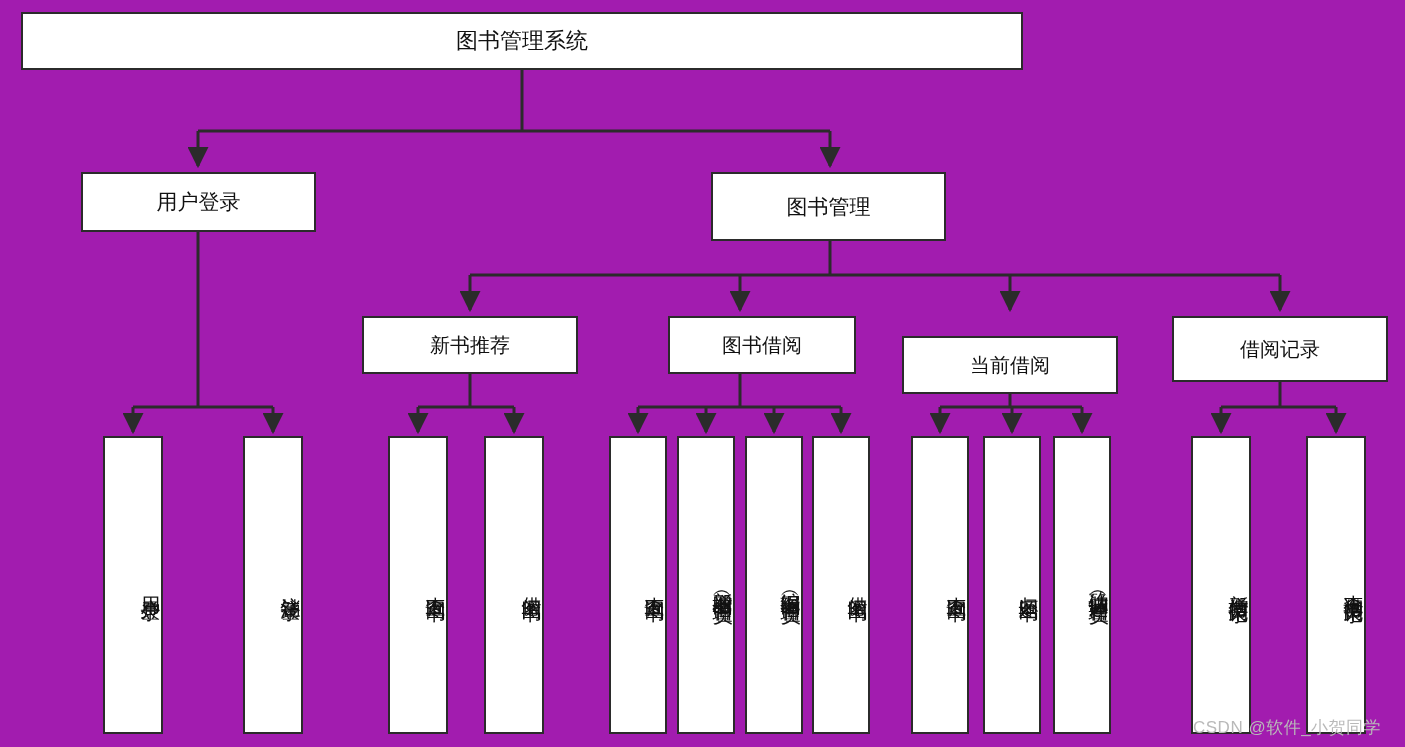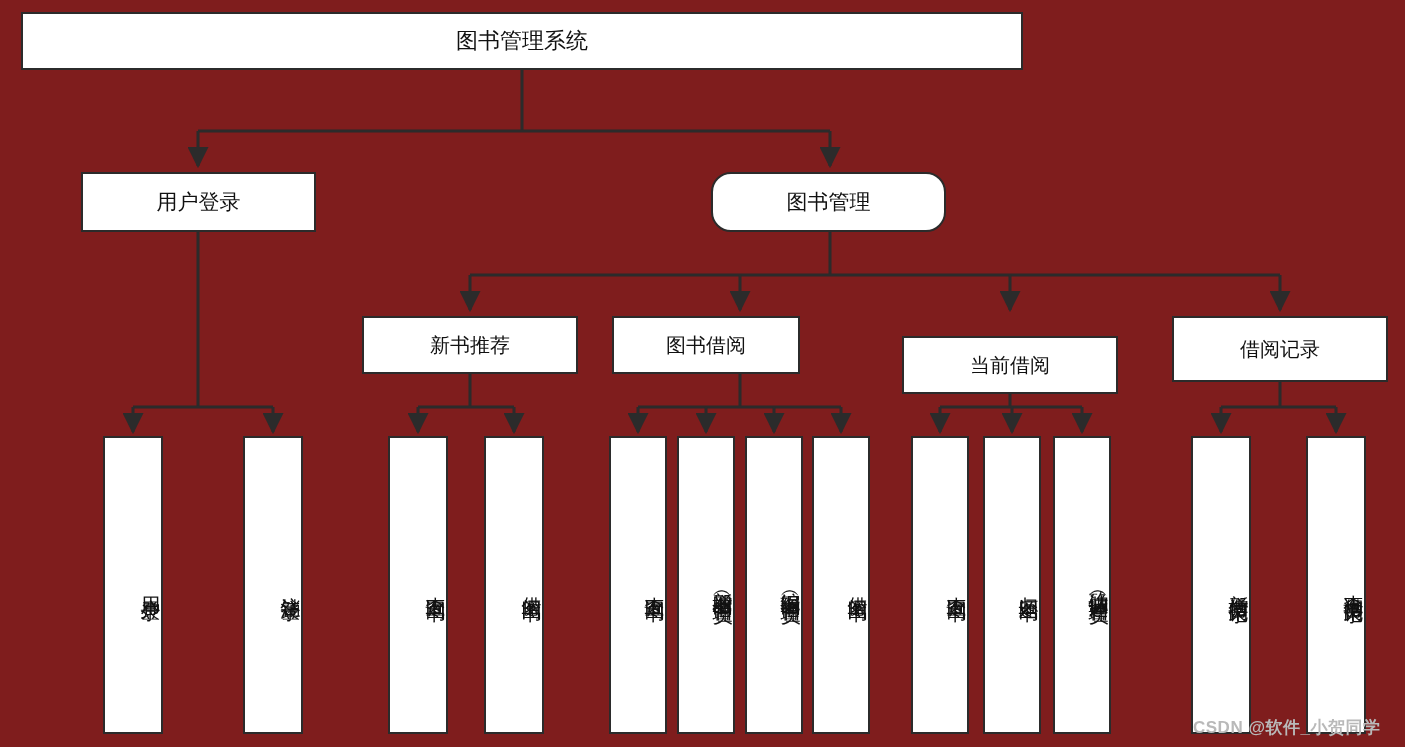--- a/index.html
+++ b/index.html
@@ -8,21 +8,21 @@
     background: #ffffff;
   }
   body {
     font-family: "Liberation Sans", "DejaVu Sans", sans-serif;
     color: #1a1a1a;
   }
   #canvas {
     position: relative;
     width: 1405px;
     height: 747px;
-    background: #7f1d1d;
+    background: #a21caf;
     overflow: hidden;
   }
   svg#wires {
     position: absolute;
     left: 0;
     top: 0;
     width: 1405px;
     height: 747px;
     pointer-events: none;
   }
@@ -122,28 +122,28 @@
     </g>
   </svg>
 
   <div class="node root" id="node-root" style="left: 21px; top: 12px; width: 1002px; height: 58px;">
     <span class="lbl">图书管理系统</span>
   </div>
 
   <div class="node lvl2" id="node-l2-0" style="left: 81px; top: 172px; width: 235px; height: 60px;">
     <span class="lbl">用户登录</span>
   </div>
-  <div class="node lvl2" id="node-l2-1" style="left: 711px; top: 172px; width: 235px; height: 60px; border-radius: 20px;">
+  <div class="node lvl2" id="node-l2-1" style="left: 711px; top: 172px; width: 235px; height: 69px;">
     <span class="lbl">图书管理</span>
   </div>
 
   <div class="node lvl3" id="node-l3-0" style="left: 362px; top: 316px; width: 216px; height: 58px; justify-content: center;">
     <span class="lbl">新书推荐</span>
   </div>
-  <div class="node lvl3" id="node-l3-1" style="left: 612px; top: 316px; width: 188px; height: 58px;">
+  <div class="node lvl3" id="node-l3-1" style="left: 668px; top: 316px; width: 188px; height: 58px;">
     <span class="lbl">图书借阅</span>
   </div>
   <div class="node lvl3" id="node-l3-2" style="left: 902px; top: 316px; width: 216px; height: 58px; margin-top: 20px;">
     <span class="lbl">当前借阅</span>
   </div>
   <div class="node lvl3" id="node-l3-3" style="left: 1172px; top: 316px; width: 216px; height: 66px;">
     <span class="lbl">借阅记录</span>
   </div>
 
   <div class="node leaf" id="node-leaf-0" style="left: 103px; top: 436px; width: 60px; height: 298px;">
@@ -179,15 +179,15 @@
   <div class="node leaf" id="node-leaf-10" style="left: 1053px; top: 436px; width: 58px; height: 298px;">
     <span class="lbl">确认归还（管理员）</span>
   </div>
   <div class="node leaf" id="node-leaf-11" style="left: 1191px; top: 436px; width: 60px; height: 298px;">
     <span class="lbl">新增借阅记录</span>
   </div>
   <div class="node leaf" id="node-leaf-12" style="left: 1306px; top: 436px; width: 60px; height: 298px;">
     <span class="lbl">查询借阅记录</span>
   </div>
 
-  <div class="watermark" id="watermark" style="left: 1193px; top: 716px; font-weight: bold;">CSDN @软件_小贺同学</div>
+  <div class="watermark" id="watermark" style="left: 1193px; top: 716px;">CSDN @软件_小贺同学</div>
 
 </div>
 
 </body></html>

